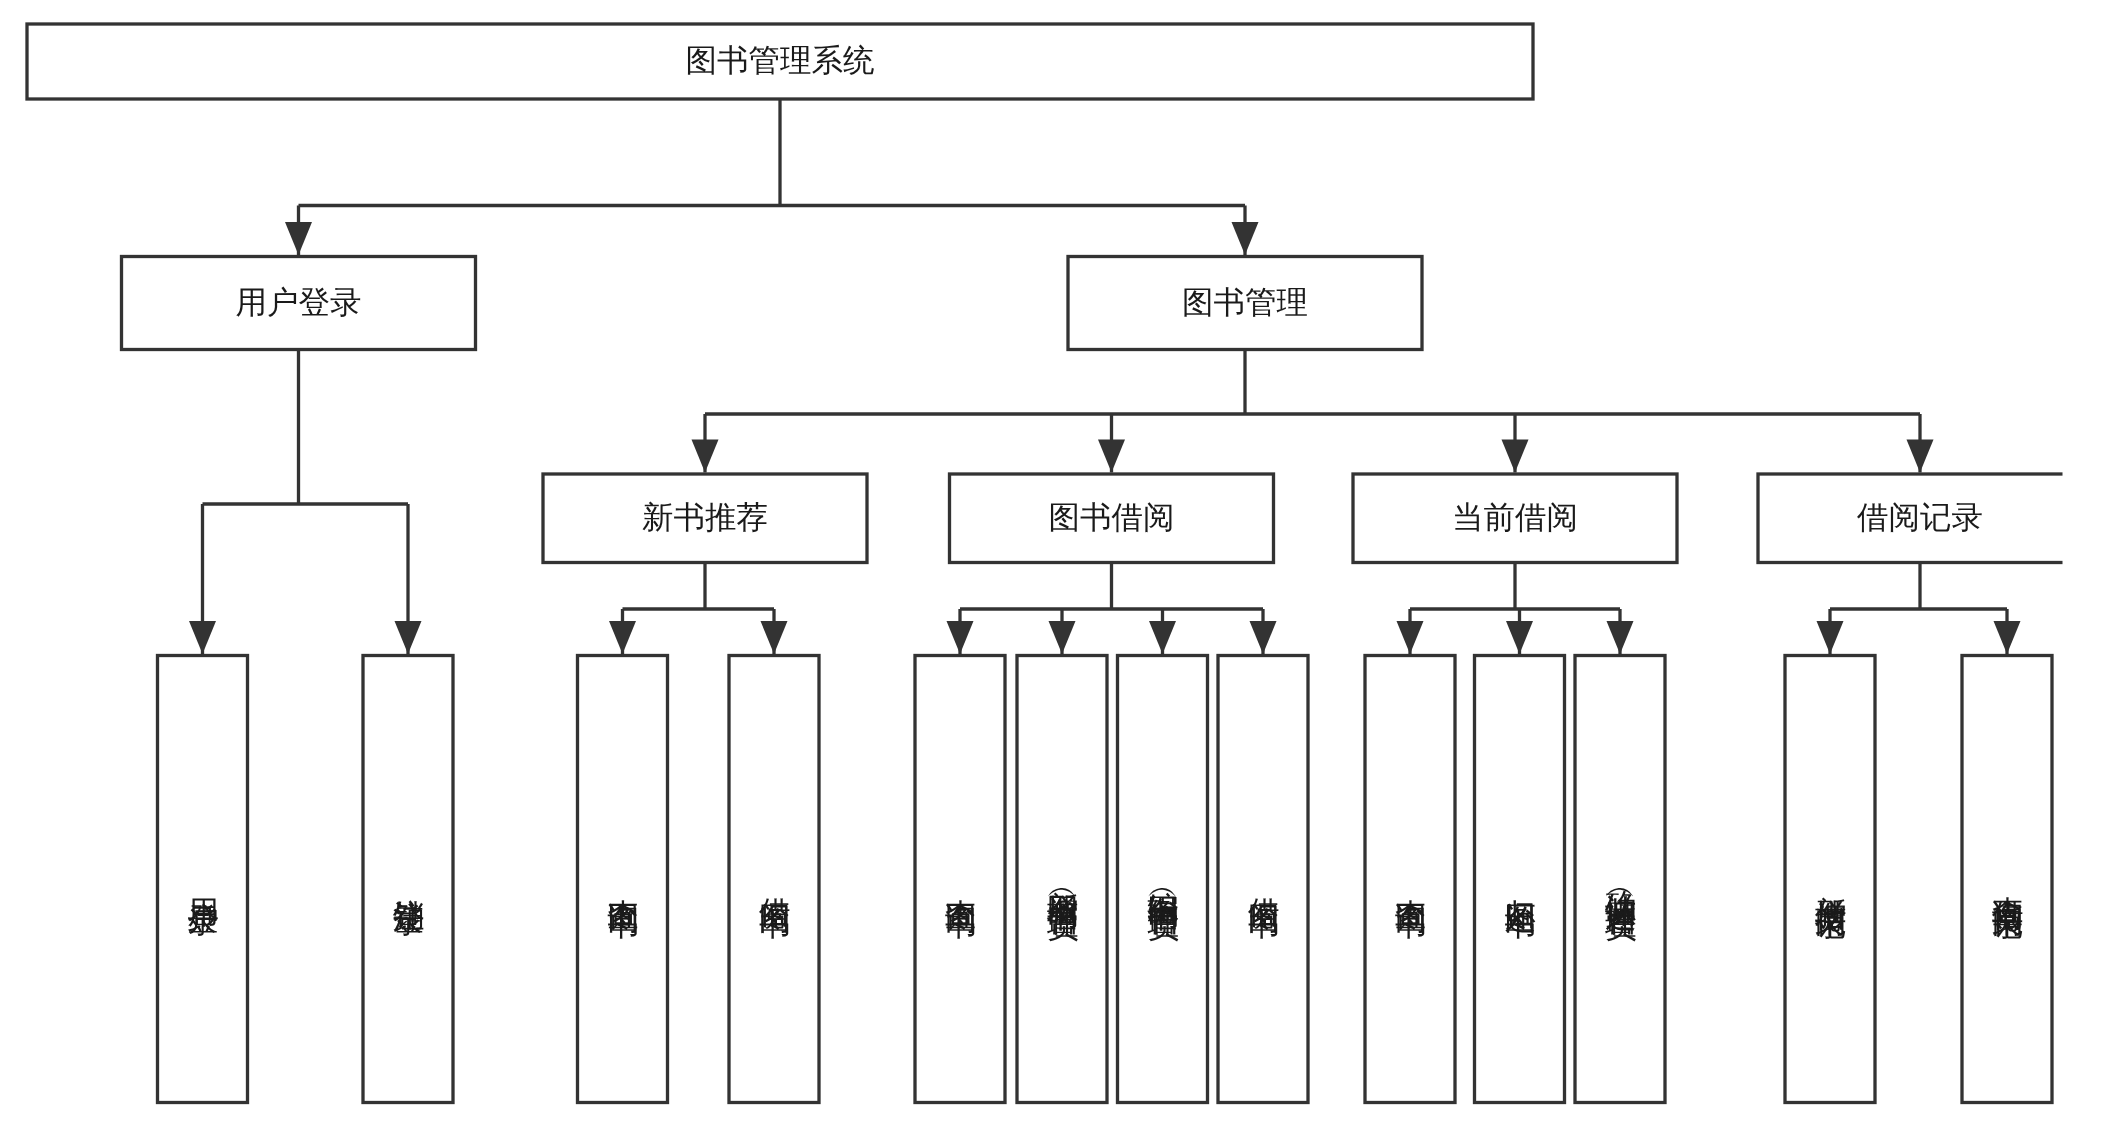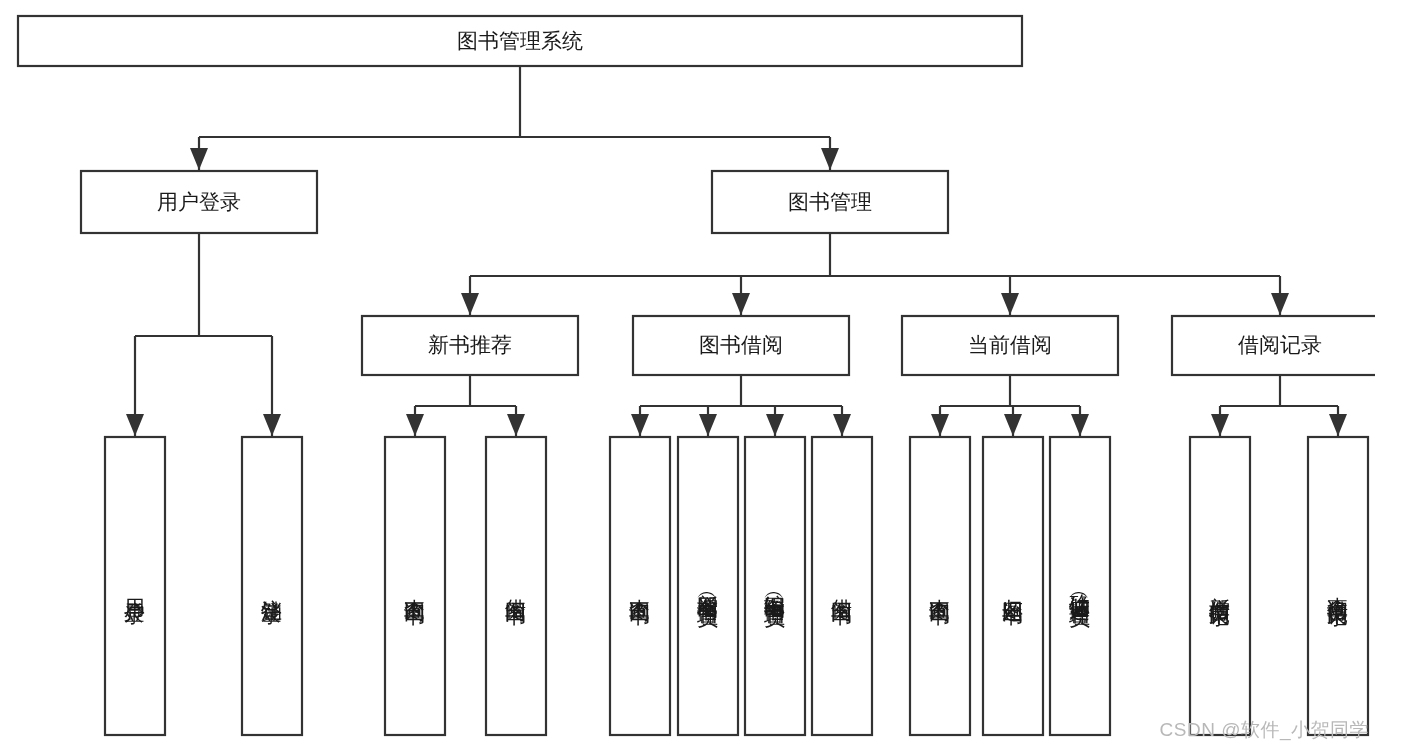--- a/index.html
+++ b/index.html
@@ -210,14 +210,13 @@
         <span class="leaf-label">确认归还（管理员）</span>
       </div>
       <div class="leaf-label-wrap" style="left: 1190px; top: 437px; width: 60px; height: 298px; align-items: center;">
         <span class="leaf-label">新增借阅记录</span>
       </div>
       <div class="leaf-label-wrap" style="left: 1308px; top: 437px; width: 60px; height: 298px; align-items: center;">
         <span class="leaf-label">查询借阅记录</span>
       </div>
     </div>
 
-  <div class="watermark">CSDN @软件_小贺同学</div>
 </div>
 
 </body></html>

